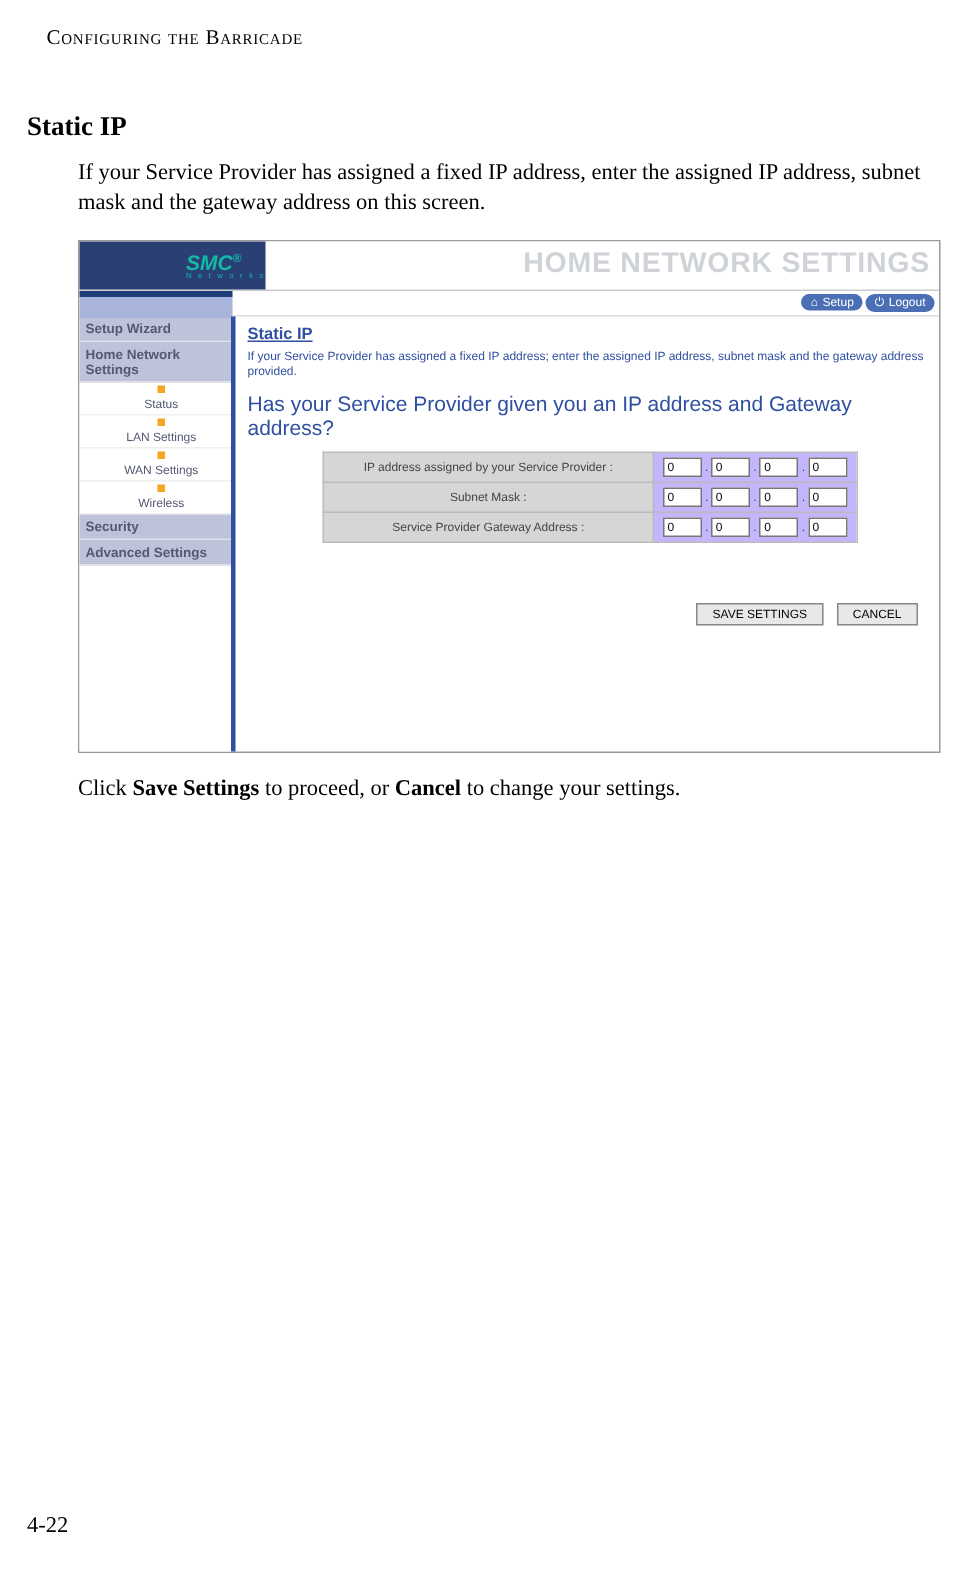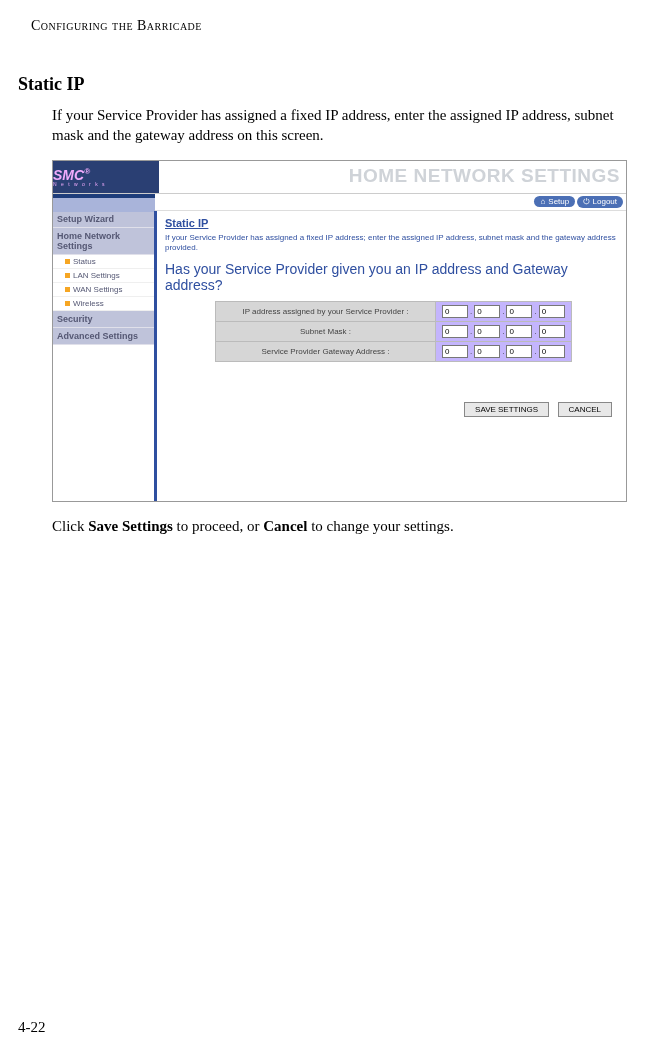--- a/index.html
+++ b/index.html
@@ -28,47 +28,47 @@
     line-height: 1.35;
   }
   .outro-para {
     font-size: 15px;
     padding: 14px 18px 0 52px;
     line-height: 1.35;
   }
   .page-number {
     position: absolute;
     left: 18px;
-    bottom: 12px;
+    bottom: 22px;
     font-size: 15px;
   }
   
   .ui-shot {
     margin: 14px 18px 0 52px;
     border: 1px solid #999;
     width: 575px;
     font-family: Verdana, Arial, sans-serif;
     font-size: 9px;
     color: #333;
     background: #fff;
   }
   
   .banner {
     display: flex;
     height: 32px;
     background: #fff;
   }
   .logo-box {
-    width: 106px;
+    width: 124px;
     height: 32px;
     background: #2a3f73;
     display: flex;
     align-items: center;
-    justify-content: flex-start;
-    color: #f0abfc;
+    justify-content: flex-end;
+    color: #14b8a6;
     font-style: italic;
     font-weight: bold;
     font-size: 14px;
   }
   .logo-box .reg { font-size: 8px; vertical-align: super; }
   .logo-sub { font-size: 5px; letter-spacing: 1.5px; font-style: normal; font-weight: normal; display:block; margin-top:-2px;}
   .banner-title {
     flex: 1;
     text-align: right;
     padding: 4px 6px 0 0;
@@ -129,21 +129,21 @@
     padding:3px 4px;
     border-bottom:1px solid #e0e0ea;
     font-family: Verdana, Arial, sans-serif;
     font-weight: bold;
   }
   .nav-sub {
     font-size:8px;
     color:#555874;
     padding:2px 4px 2px 12px;
     border-bottom:1px solid #efefef;
-    display:flex; align-items:center; gap:3px;
+    display:flex; align-items:center; gap:3px;flex-direction:column;
   }
   .nav-sub .dot {
     width:5px;height:5px;background:#f6a623;display:inline-block;
   }
   .content {
     flex:1;
     padding:6px 8px 6px 8px;
     border-left:3px solid #2f4fa0;
     margin-left:-1px;
     position:relative;

